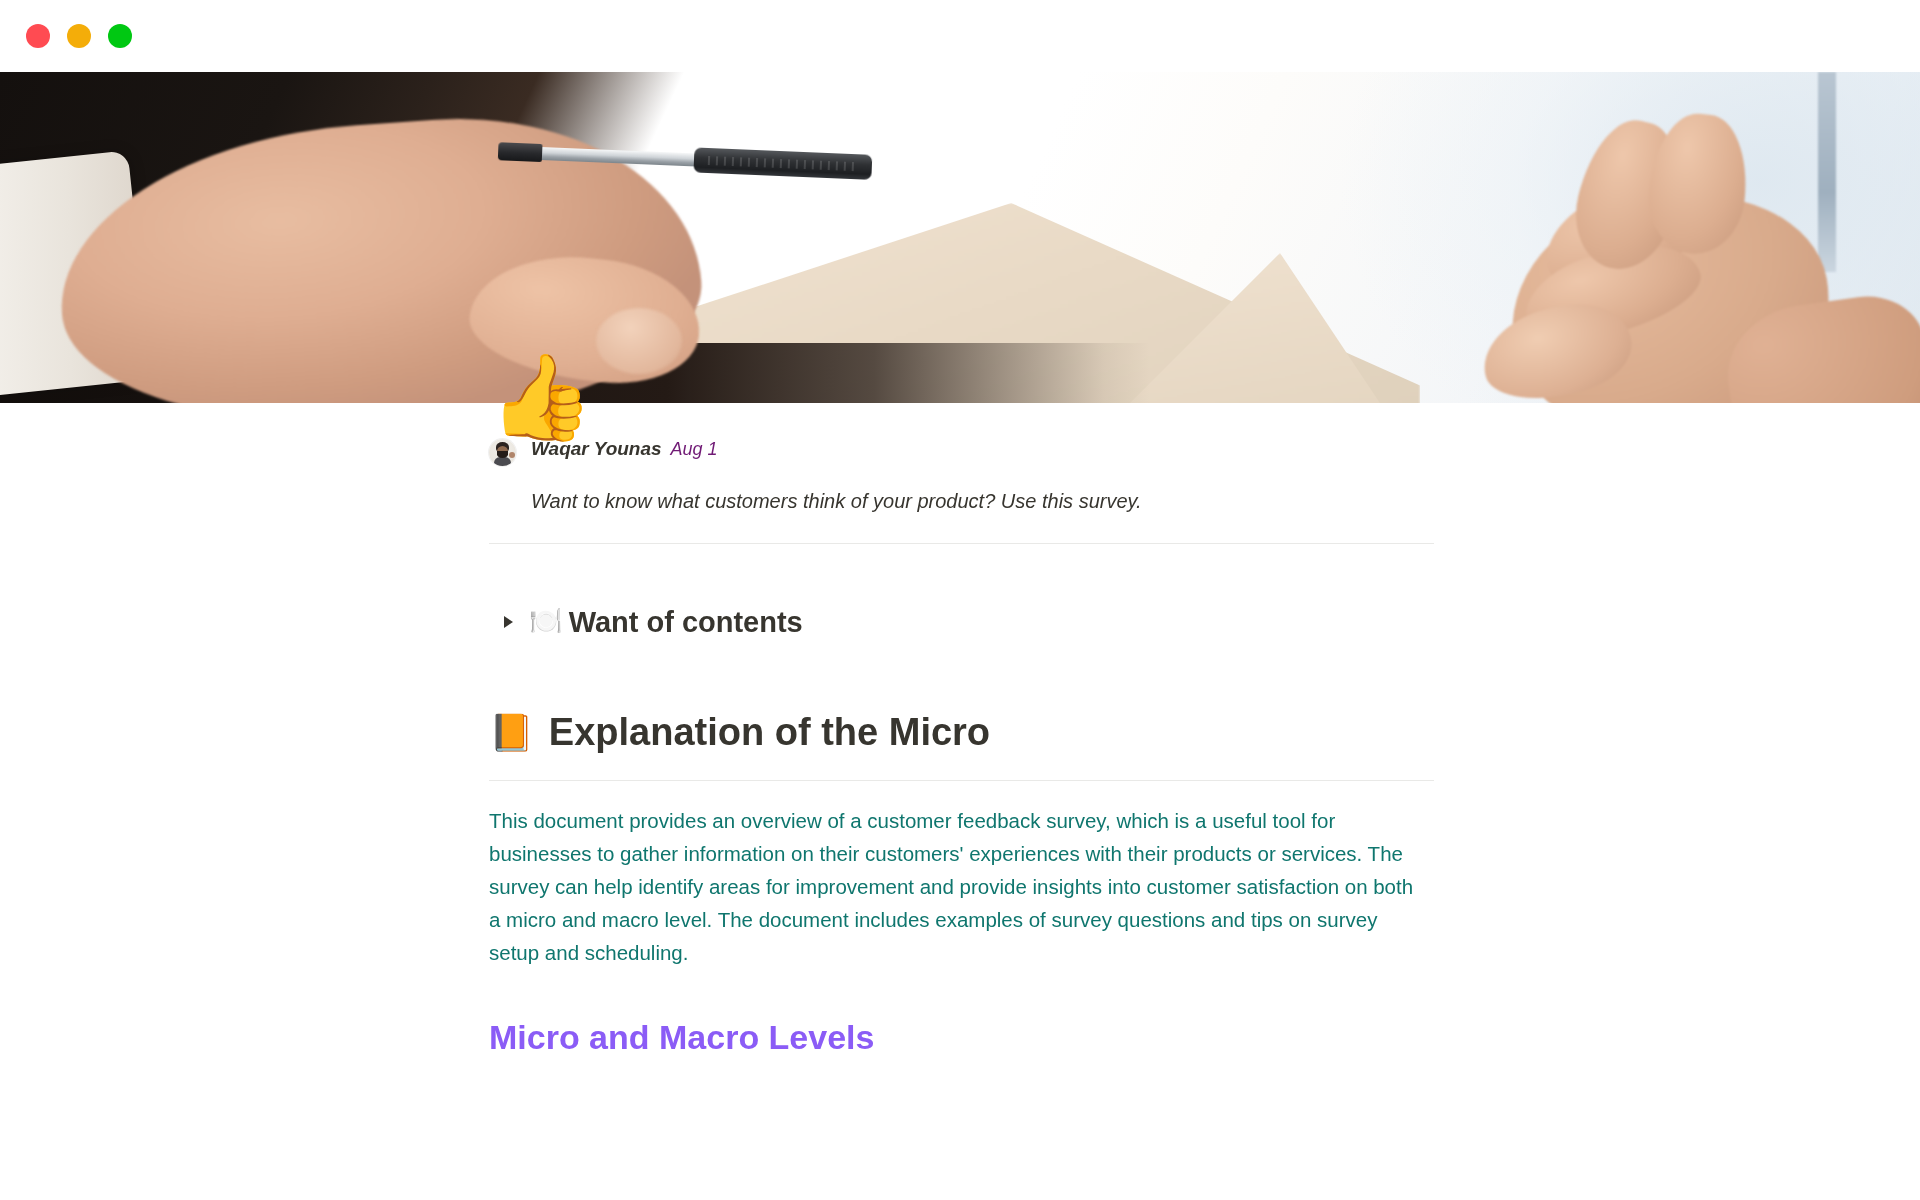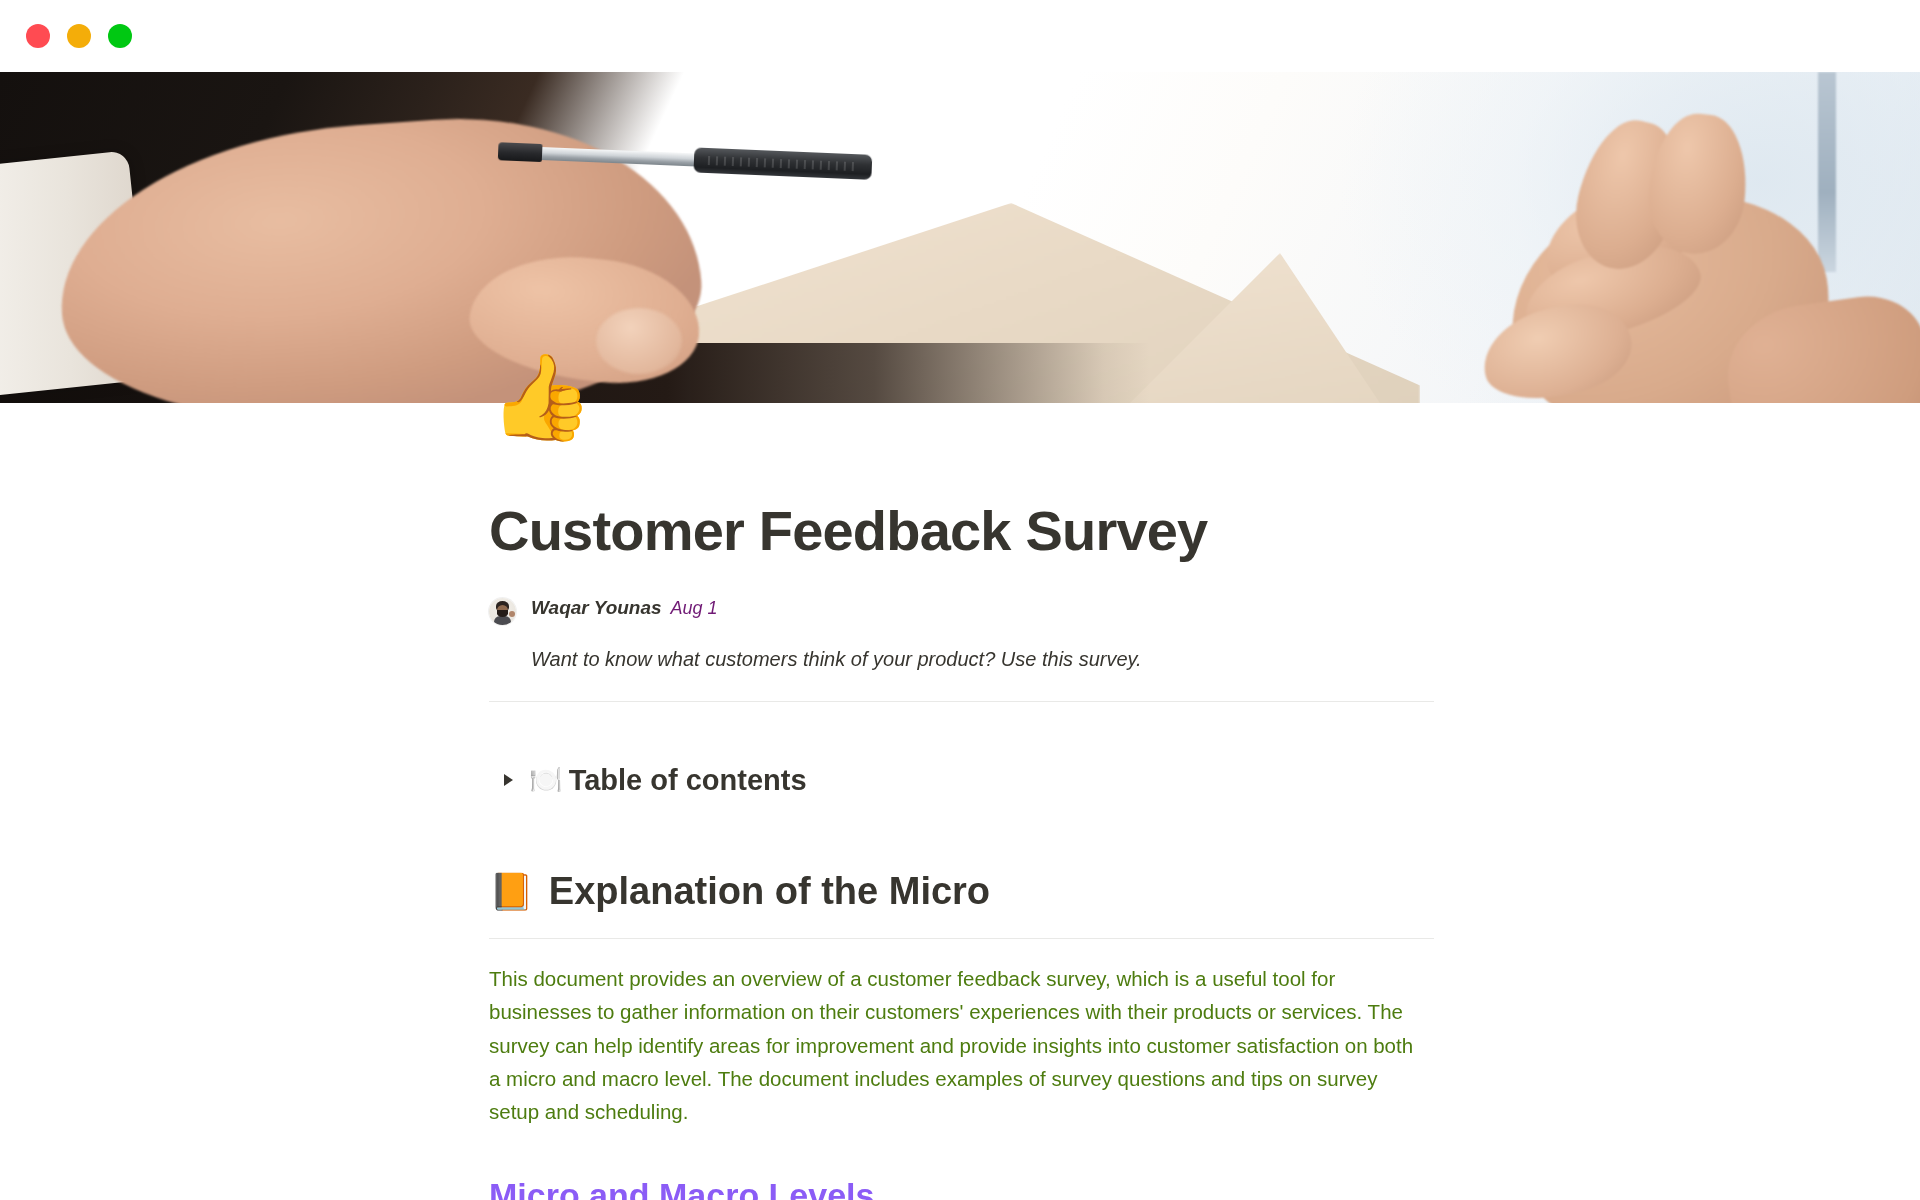--- a/index.html
+++ b/index.html
@@ -318,21 +318,21 @@
   .section-heading .emoji { font-size: 36px; }
   .section-rule {
     height: 1px; background: #e9e9e7;
     margin-top: 24px; width: 945px;
   }
   .body-para {
     margin-top: 23px;
     width: 940px;
     font-size: 20.5px;
     line-height: 1.62;
-    color: #4d7c0f;
+    color: #0f766e;
   }
   .subheading {
     margin-top: 46px;
     font-size: 34px; font-weight: bold; color: #8b5cf6;
     line-height: 1.25;
   }
 </style>
 </head>
 <body>
 
@@ -371,21 +371,20 @@
       <div class="grip"></div>
       <div class="grip-ridges"></div>
     </div>
   </div>
 
   <div class="page-icon">👍</div>
 
   <div class="doc">
     <div class="col">
 
-      <h1 class="page-title">Customer Feedback Survey</h1>
 
       <div class="byline">
         <div class="avatar">
           <span class="av-body"></span>
           <span class="av-hair"></span>
           <span class="av-face"></span>
           <span class="av-beard"></span>
           <span class="av-hand"></span>
         </div>
         <div class="byline-text">
@@ -396,21 +395,21 @@
           <div class="byline-desc">Want to know what customers think of your product? Use this survey.</div>
         </div>
       </div>
 
       <div class="divider"></div>
 
       <div class="toggle-block">
         <span class="toggle-arrow"></span>
         <span class="toggle-title">
           <span class="emoji">🍽️</span>
-          <span>Table of contents</span>
+          <span>Want of contents</span>
         </span>
       </div>
 
       <div class="section">
         <div class="section-heading">
           <span class="emoji">📙</span>
           <span>Explanation of the Micro</span>
         </div>
         <div class="section-rule"></div>
         <p class="body-para">This document provides an overview of a customer feedback survey, which is a useful tool for businesses to gather information on their customers' experiences with their products or services. The survey can help identify areas for improvement and provide insights into customer satisfaction on both a micro and macro level. The document includes examples of survey questions and tips on survey setup and scheduling.</p>

